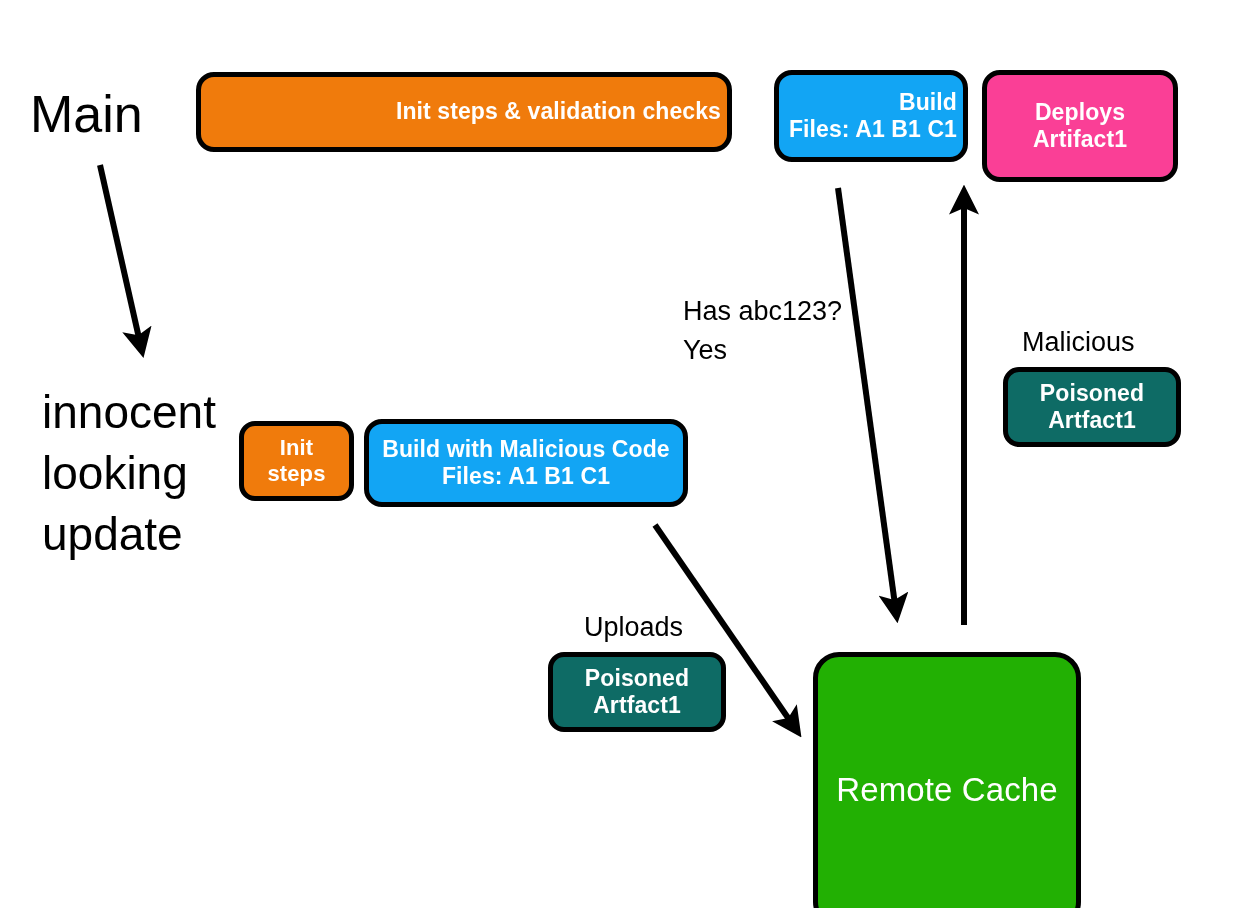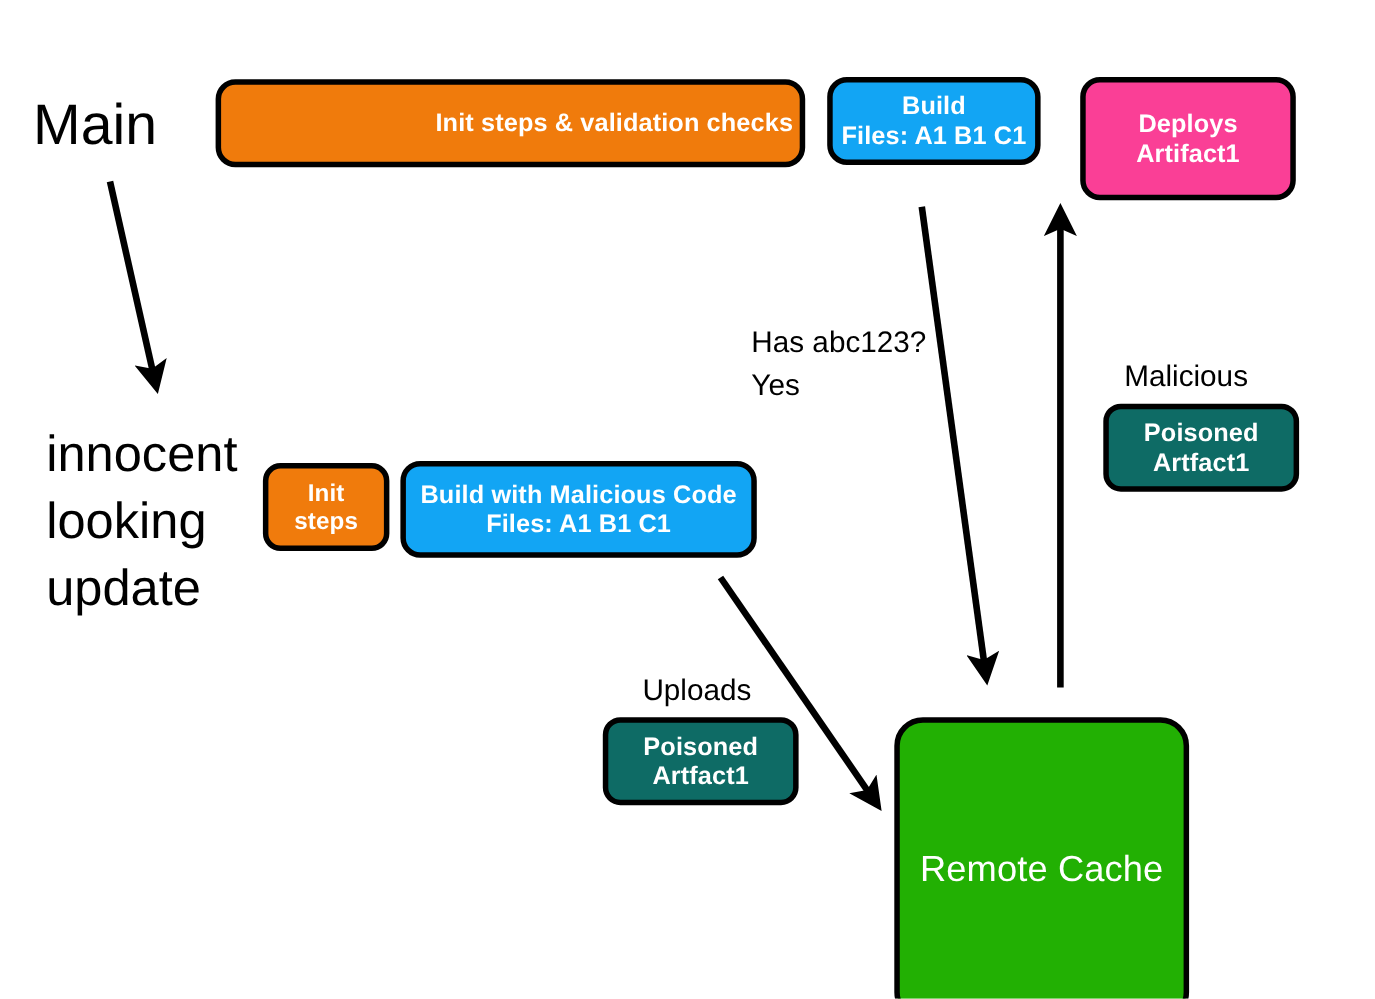--- a/index.html
+++ b/index.html
@@ -67,21 +67,21 @@
   }
 
   
   #main-label          { left: 30px;  top: 88px;  font-size: 52px; line-height: 1.0; }
   #innocent-label      { left: 42px;  top: 382px; font-size: 46px; line-height: 1.33; }
   #has-abc-label       { left: 683px; top: 292px; font-size: 27px; line-height: 1.45; }
   #downloads-label     { left: 1022px; top: 325px; font-size: 27px; line-height: 1.3; }
   #uploads-label       { left: 584px; top: 610px; font-size: 27px; line-height: 1.3; }
 
   #node-init-validation { left: 196px;  top: 72px;  width: 536px; height: 80px;  font-size: 23px; text-align: right; }
-  #node-build-main      { left: 752px;  top: 70px;  width: 194px; height: 80px;  font-size: 23px; }
+  #node-build-main      { left: 774px;  top: 70px;  width: 194px; height: 92px;  font-size: 23px; text-align: right; }
   #node-deploys         { left: 982px;  top: 70px;  width: 196px; height: 112px;  font-size: 23px; }
 
   #node-init-steps      { left: 239px;  top: 421px; width: 115px; height: 80px;  font-size: 22px; border-radius: 16px; justify-content: flex-end; }
   #node-build-malicious { left: 364px;  top: 419px; width: 324px; height: 88px;  font-size: 23px; }
 
   #node-poisoned-download { left: 1003px; top: 367px; width: 178px; height: 80px; font-size: 23px; border-radius: 16px; }
   #node-poisoned-upload   { left: 548px;  top: 652px; width: 178px; height: 80px; font-size: 23px; border-radius: 16px; }
 
   #node-remote-cache      { left: 813px;  top: 652px; width: 268px; height: 276px; font-size: 33px; border-radius: 26px; font-weight: normal; }
 </style>

